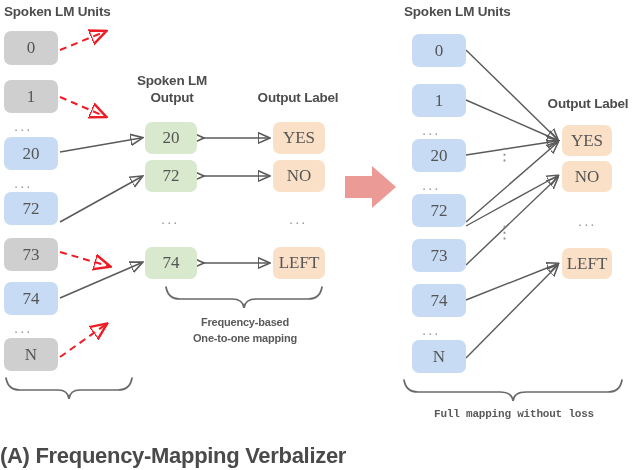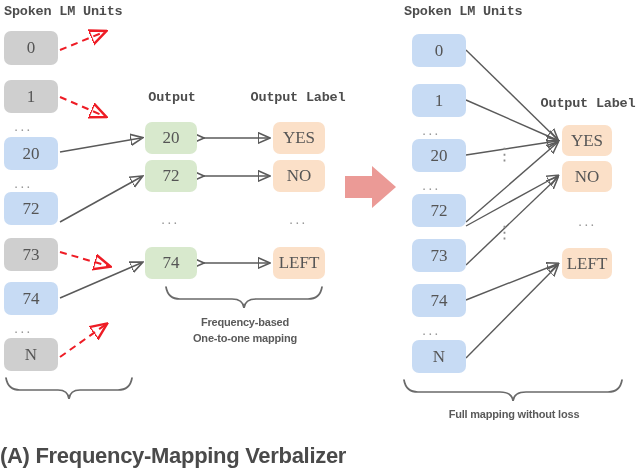--- a/index.html
+++ b/index.html
@@ -2,21 +2,21 @@
 <html><head>
 <meta charset="utf-8">
 <style>
   html,body{margin:0;padding:0;background:#ffffff;}
   body{width:640px;height:470px;position:relative;overflow:hidden;
        font-family:"Liberation Sans", sans-serif;color:#4a4a4a;}
   .canvas{position:absolute;inset:0;width:640px;height:470px;}
   svg.wires{position:absolute;left:0;top:0;width:640px;height:470px;pointer-events:none;}
 
   .hdr{position:absolute;font-size:13.5px;font-weight:700;color:#4d4d4d;
-       letter-spacing:-0.2px;white-space:nowrap;line-height:15px;text-align:center;font-family:Liberation Mono, monospace;}
+       letter-spacing:-0.2px;white-space:nowrap;line-height:15px;text-align:center;}
 
   .box{position:absolute;border-radius:7px;display:flex;align-items:center;
        justify-content:center;font-family:"Liberation Serif", serif;
        font-size:17px;color:#555;box-sizing:border-box;}
   .box.gray{background:#cfcfcf;}
   .box.blue{background:#c7dbf4;}
   .box.green{background:#d8e9cd;}
   .box.orange{background:#fbe0c8;}
 
   .dots{position:absolute;font-size:15px;color:#9a9a9a;letter-spacing:2px;
@@ -87,20 +87,21 @@
       <path d="M466,358 L557,266"></path>
     </g>
 
     <g stroke="#6a6a6a" stroke-width="1.7" fill="none" stroke-linecap="round">
       <path d="M404,380 Q406,392 418,392 L500,392 Q512,392 513,401 Q514,392 526,392 L608,392 Q620,392 622,380"></path>
     </g>
   </svg>
 
   <div class="hdr" style="left:4px;top:4px;">Spoken LM Units</div>
 
+  <div class="hdr" style="left:127px;top:73px;width:90px;">Spoken LM</div>
   <div class="hdr" style="left:127px;top:90px;width:90px;">Output</div>
 
   <div class="hdr" style="left:246px;top:90px;width:104px;">Output Label</div>
 
   <div class="box gray" style="left:4px;top:31px;width:54px;height:34px;">0</div>
   <div class="box gray" style="left:4px;top:80px;width:54px;height:33px;">1</div>
   <div class="dots" style="left:14px;top:121px;">...</div>
   <div class="box blue" style="left:4px;top:137px;width:54px;height:33px;">20</div>
   <div class="dots" style="left:14px;top:178px;">...</div>
   <div class="box blue" style="left:4px;top:192px;width:54px;height:33px;">72</div>
@@ -139,16 +140,16 @@
   <div class="box blue" style="left:412px;top:340px;width:54px;height:33px;">N</div>
 
   <div class="vdots" style="left:496px;top:150px;width:14px;font-size:17px;">⋮</div>
   <div class="vdots" style="left:496px;top:228px;width:14px;font-size:17px;">⋮</div>
 
   <div class="box orange" style="left:562px;top:125px;width:50px;height:31px;">YES</div>
   <div class="box orange" style="left:562px;top:161px;width:50px;height:31px;">NO</div>
   <div class="dots" style="left:578px;top:216px;">...</div>
   <div class="box orange" style="left:562px;top:248px;width:50px;height:31px;">LEFT</div>
 
-  <div class="cap" style="left:400px;top:406px;width:228px;">Full mapping without loss</div>
+  <div class="cap" style="left:400px;top:406px;width:228px;font-family:Liberation Mono, monospace;">Full mapping without loss</div>
 
 
 </div>
 
 </body></html>

